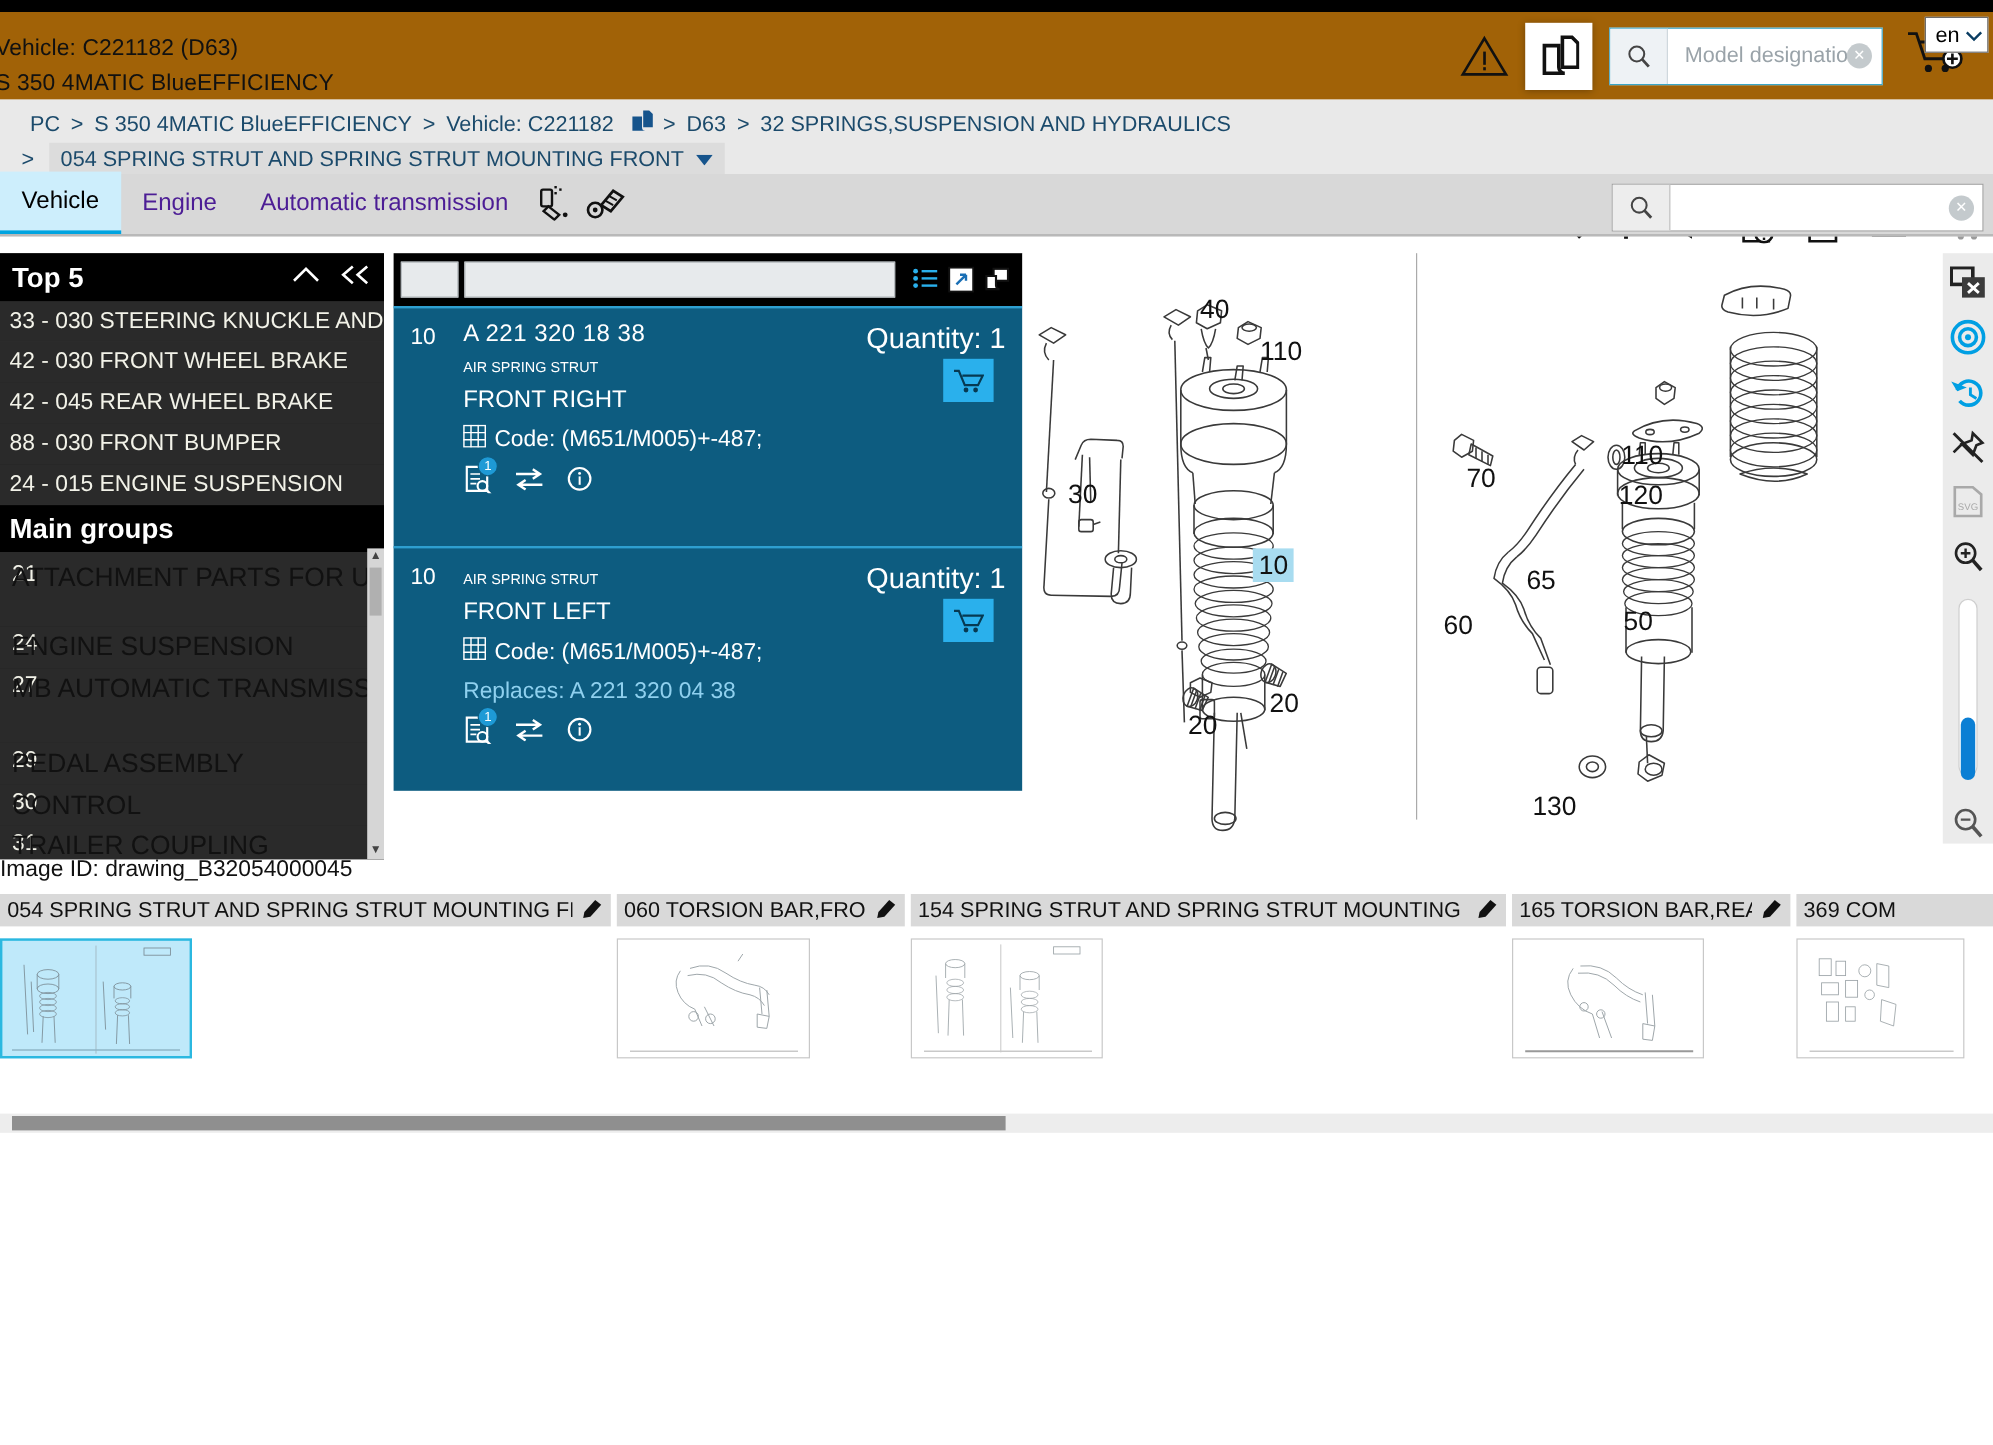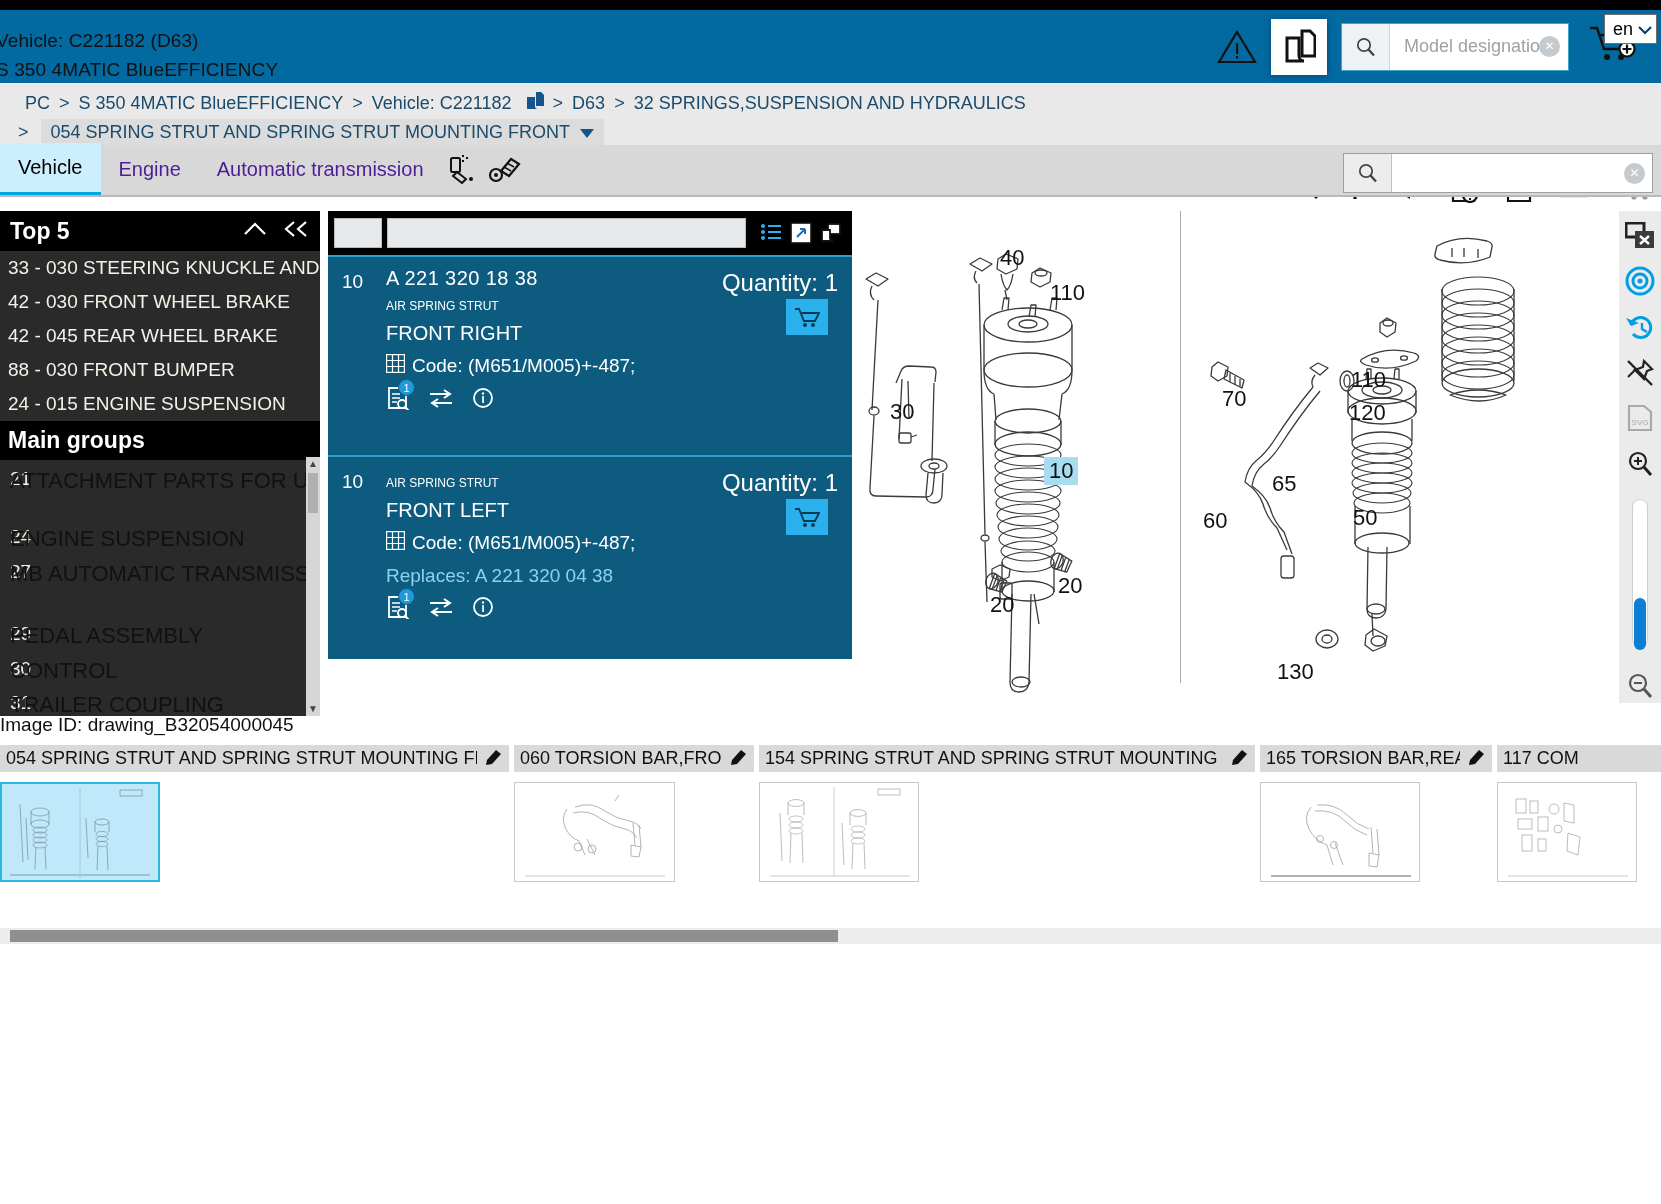--- a/index.html
+++ b/index.html
@@ -15,21 +15,21 @@
 
   
   .topbar-black{
     position:absolute; left:0; top:0; width:1661px; height:10px;
     background:#000;
   }
 
   
   .header{
     position:absolute; left:0; top:10px; width:1661px; height:73px;
-    background:#0369a1;
+    background:#a16207;
   }
   .veh-line1{
     position:absolute; left:-4px; top:20px;
     font-size:19px; color:#111; letter-spacing:.1px; white-space:nowrap;
   }
   .veh-line2{
     position:absolute; left:-4px; top:49px;
     font-size:19px; color:#111; letter-spacing:.1px; white-space:nowrap;
   }
   .hdr-icons{
@@ -980,21 +980,21 @@
             <path d="M116 46 l2 26"></path>
           <path d="M108 70 l10 2 l-2 12 l-8 -1 z"></path>
         </g>
         <line x1="10" y1="93" x2="150" y2="93" stroke="#999" stroke-width="1.6"></line>
       </svg>
     </div>
   </div>
 
   <div class="thumb-col" style="left:1497px;width:164px;">
     <div class="thumb-title">
-      <span style="flex:1;overflow:hidden;">117 COM</span>
+      <span style="flex:1;overflow:hidden;">369 COM</span>
     </div>
     <div class="thumb-box" style="width:140px;height:100px;">
       <svg width="138" height="98" viewBox="0 0 138 98" style="position:absolute;left:0;top:0;">
         <g stroke="#9aa2a6" fill="none" stroke-width="0.7">
           <rect x="18" y="16" width="10" height="14"></rect>
             <rect x="32" y="18" width="8" height="12"></rect>
           <rect x="20" y="36" width="14" height="10"></rect>
             <rect x="40" y="34" width="10" height="14"></rect>
           <rect x="24" y="52" width="10" height="16"></rect>
             <rect x="40" y="56" width="8" height="12"></rect>

